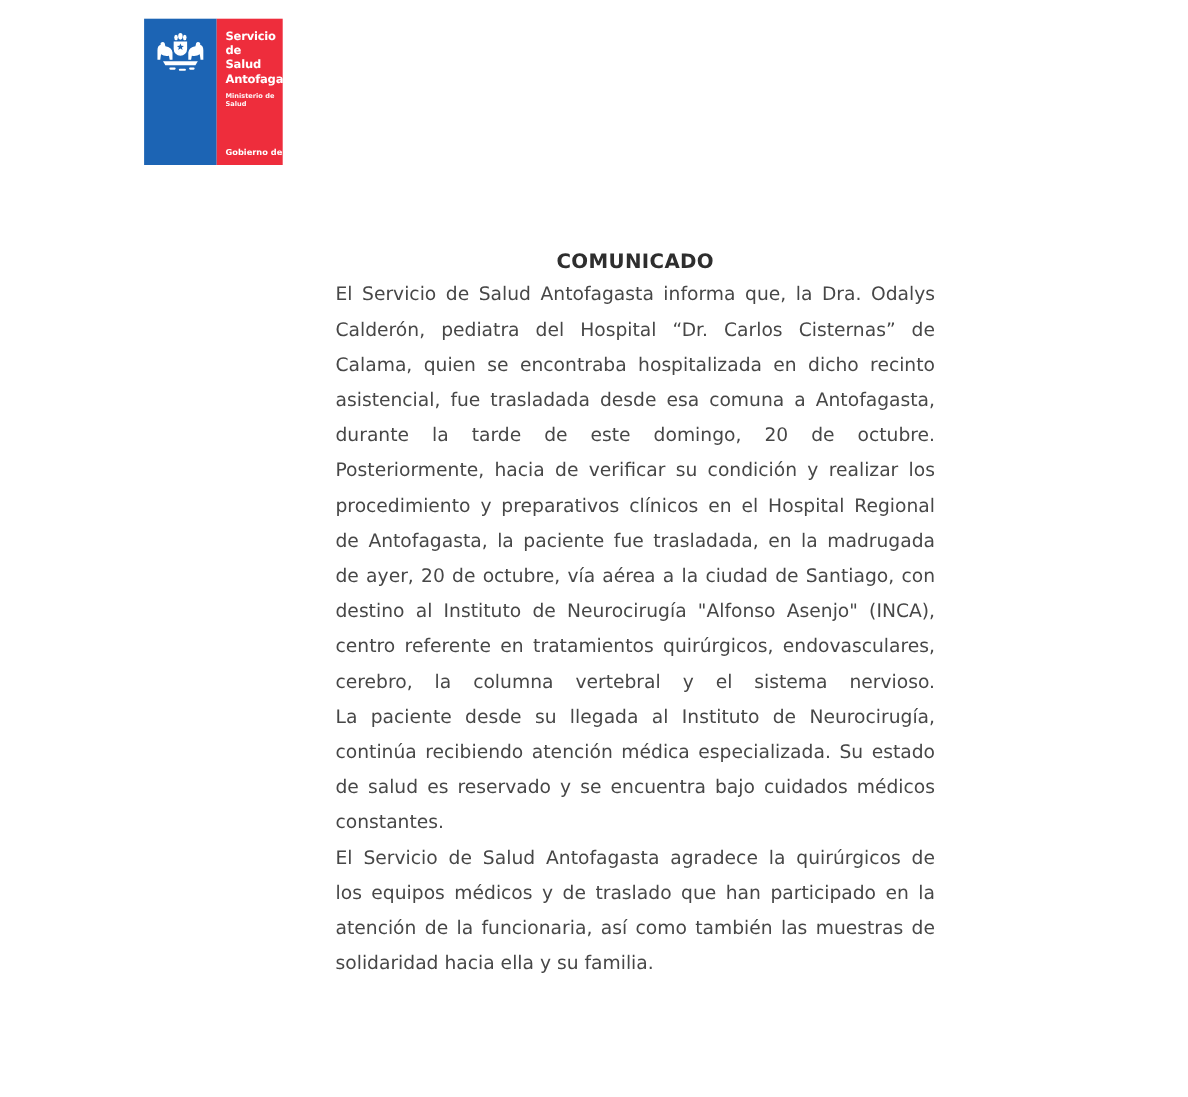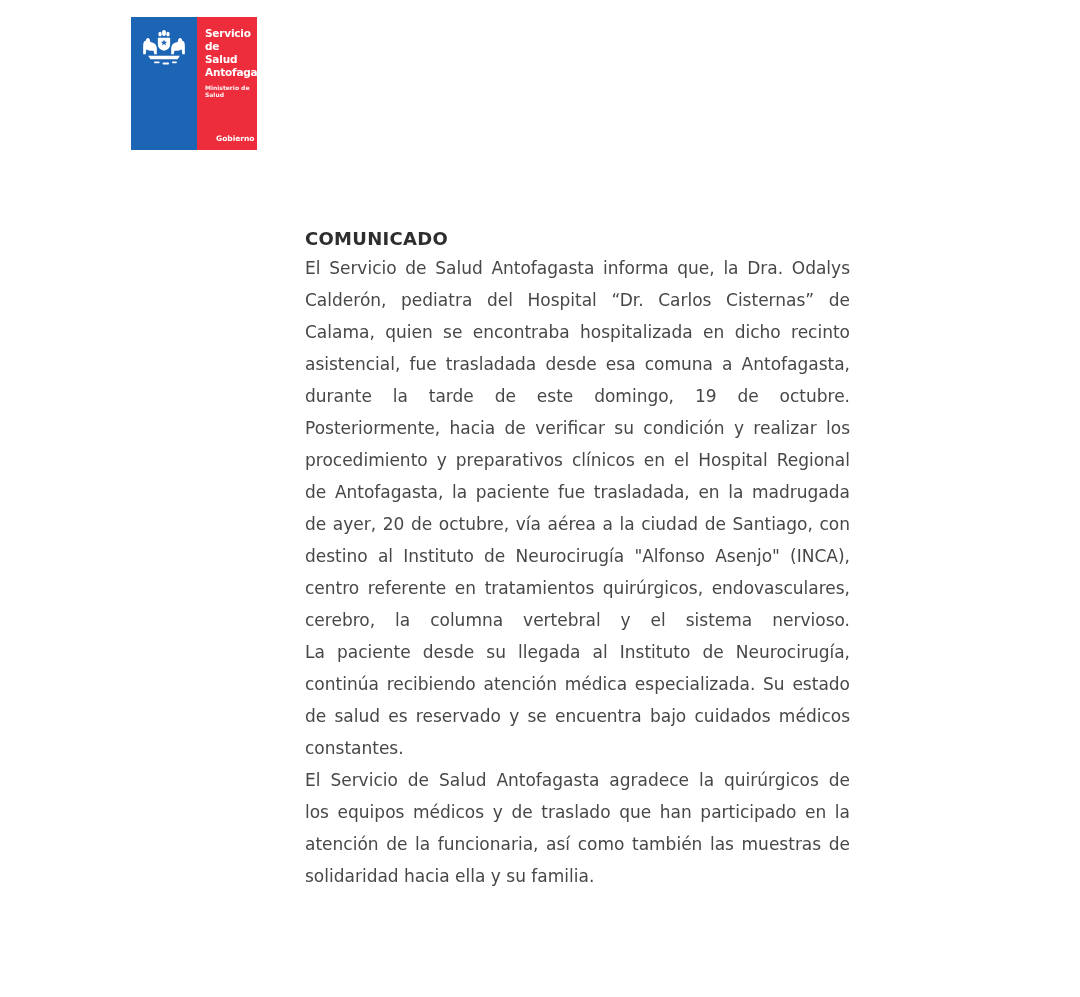--- a/index.html
+++ b/index.html
@@ -49,36 +49,36 @@
     letter-spacing: -0.2px;
   }
   .logo-ministry {
     margin-top: 5px;
     font-size: 6px;
     font-weight: bold;
     opacity: 0.95;
   }
   .logo-gov {
     position: absolute;
-    left: 19px;
+    left: 8px;
     bottom: 7px;
     font-size: 7.5px;
     font-weight: bold;
     white-space: nowrap;
   }
 
   
   .content {
     position: absolute;
     left: 305px;
     top: 226px;
     width: 545px;
   }
   .doc-title {
-    text-align: left;
+    text-align: center;
     font-weight: bold;
     font-size: 18px;
     line-height: 26px;
     color: #2e2e2e;
     letter-spacing: 0.3px;
   }
   .doc-body {
     font-size: 17px;
     color: #474747;
   }
@@ -134,21 +134,21 @@
     </div>
   </div>
 
   <div class="content">
     <div class="doc-title">COMUNICADO</div>
     <div class="doc-body" style="color: rgb(71, 71, 71);">
         <div class="line">El Servicio de Salud Antofagasta informa que, la Dra. Odalys</div>
         <div class="line">Calderón, pediatra del Hospital “Dr. Carlos Cisternas” de</div>
         <div class="line">Calama, quien se encontraba hospitalizada en dicho recinto</div>
         <div class="line">asistencial, fue trasladada desde esa comuna a Antofagasta,</div>
-        <div class="line">durante la tarde de este domingo, 19 de octubre.</div>
+        <div class="line">durante la tarde de este domingo, 20 de octubre.</div>
         <div class="line">Posteriormente, hacia de verificar su condición y realizar los</div>
         <div class="line">procedimiento y preparativos clínicos en el Hospital Regional</div>
         <div class="line">de Antofagasta, la paciente fue trasladada, en la madrugada</div>
         <div class="line">de ayer, 20 de octubre, vía aérea a la ciudad de Santiago, con</div>
         <div class="line">destino al Instituto de Neurocirugía "Alfonso Asenjo" (INCA),</div>
         <div class="line">centro referente en tratamientos quirúrgicos, endovasculares,</div>
         <div class="line">cerebro, la columna vertebral y el sistema nervioso.</div>
         <div class="line">La paciente desde su llegada al Instituto de Neurocirugía,</div>
         <div class="line">continúa recibiendo atención médica especializada. Su estado</div>
         <div class="line">de salud es reservado y se encuentra bajo cuidados médicos</div>

